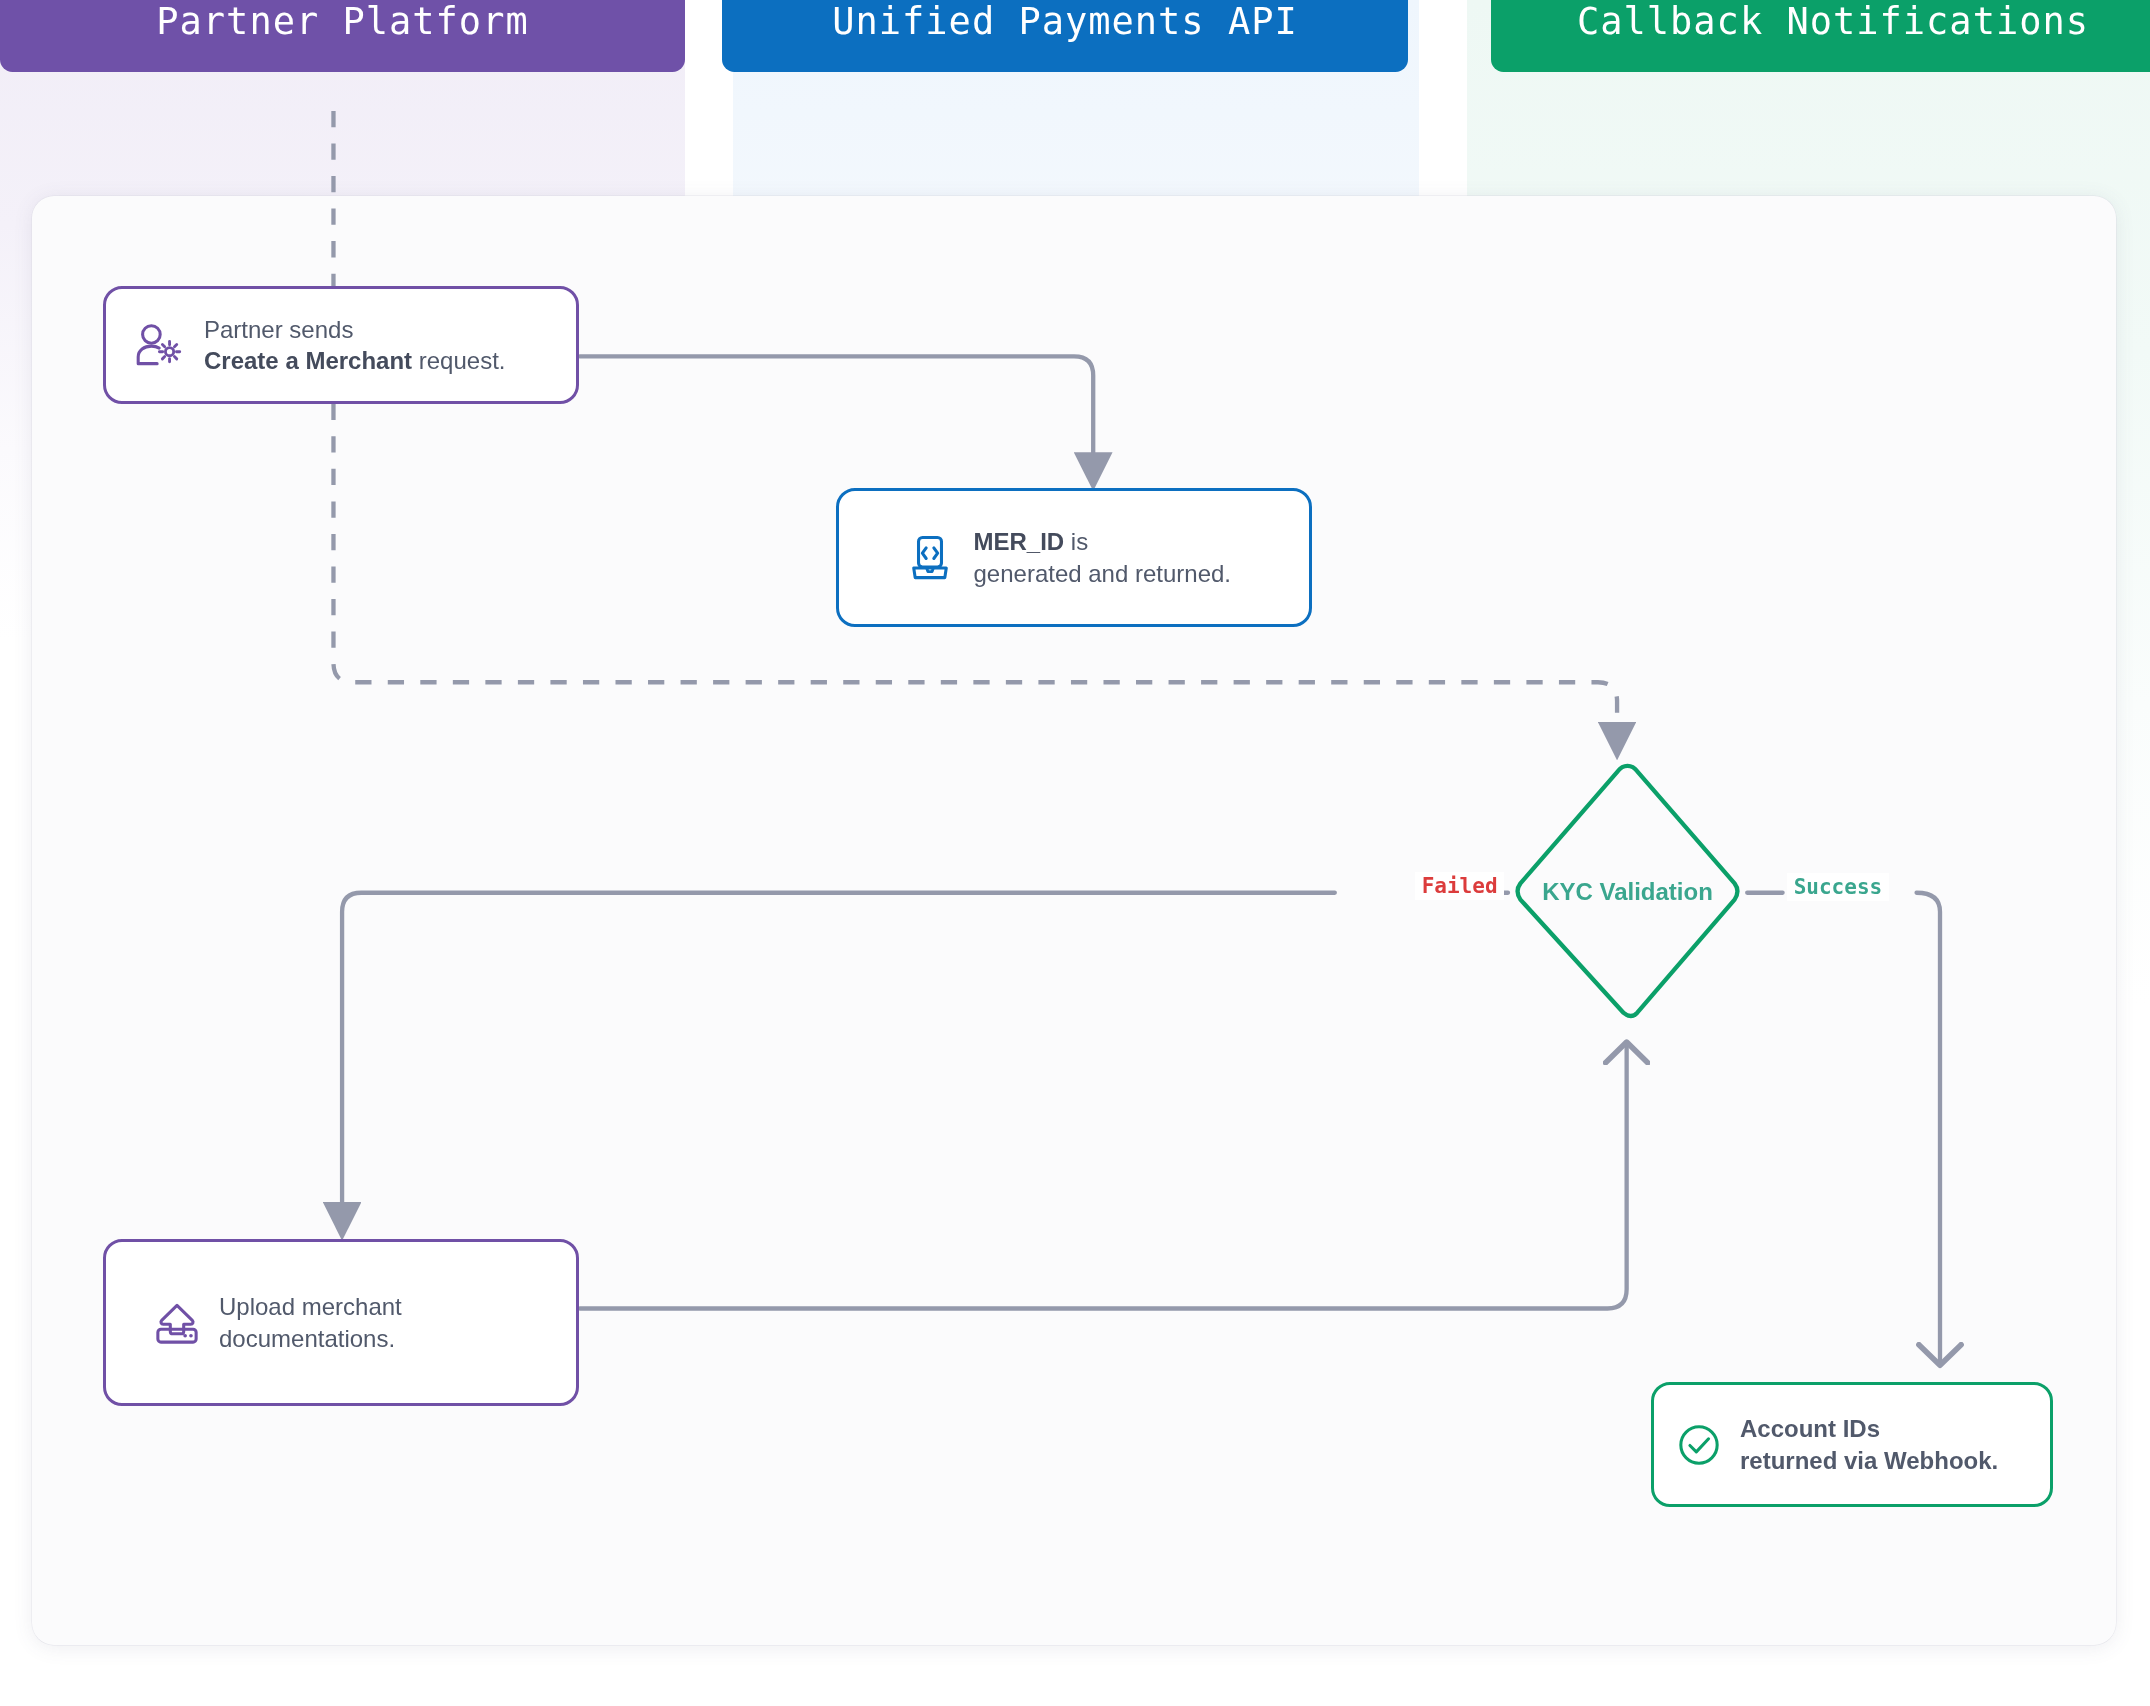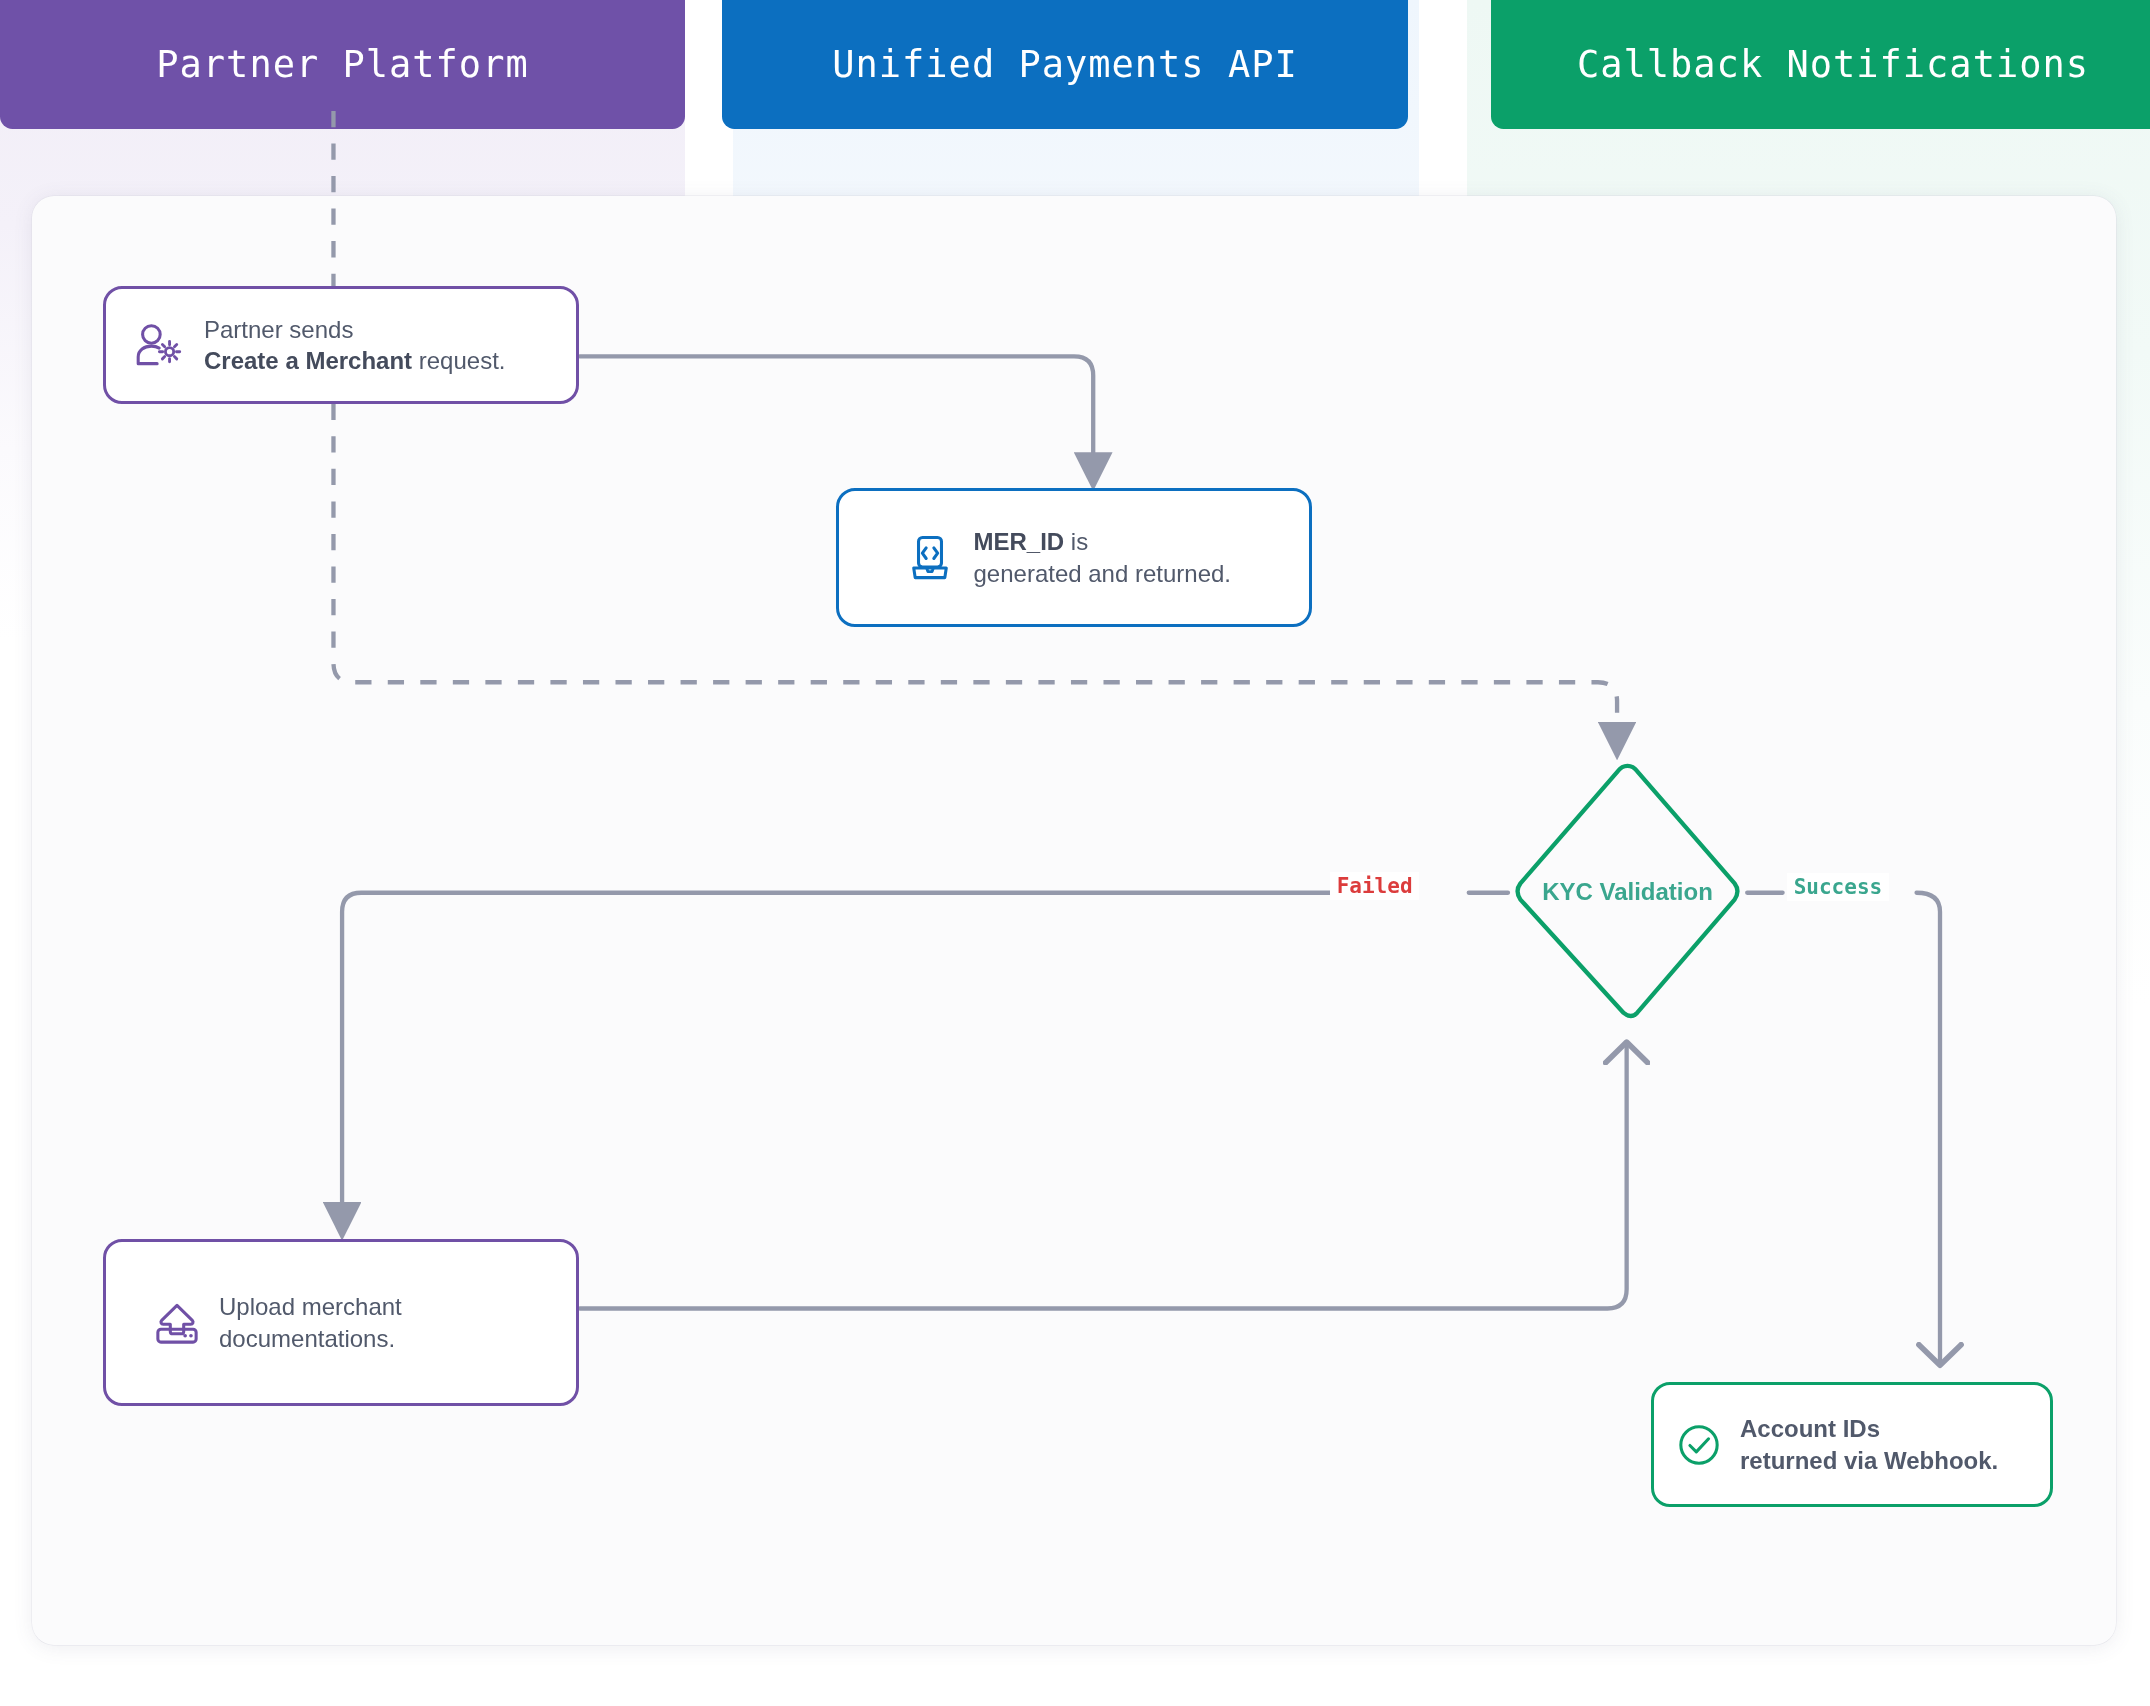--- a/index.html
+++ b/index.html
@@ -10,22 +10,22 @@
   
   .lane{position:absolute;top:0;pointer-events:none;}
   .lane-purple{left:0;width:685px;height:641px;
     background:linear-gradient(to bottom,#f1edf7 0%,#f4f1f9 35%,#fbfafd 70%,rgba(255,255,255,0) 100%);}
   .lane-blue{left:733px;width:686px;height:641px;
     background:linear-gradient(to bottom,#eff6fd 0%,#f3f8fd 35%,#fbfdff 70%,rgba(255,255,255,0) 100%);}
   .lane-green{left:1467px;width:684px;height:1005px;
     background:linear-gradient(to bottom,#eef8f4 0%,#f2faf7 35%,#fafdfc 70%,rgba(255,255,255,0) 100%);}
 
   
-  .hdr{position:absolute;top:0;height:129px;border-radius:0 0 12.4px 12.4px;
-    display:flex;align-items:center;justify-content:center;
+  .hdr{position:absolute;top:0;height:72px;border-radius:0 0 12.4px 12.4px;
+    display:flex;justify-content:center;
     font-family:"DejaVu Sans Mono","Liberation Mono",monospace;
     font-size:37px;letter-spacing:1px;color:#ffffff;white-space:nowrap;}
   .hdr-purple{left:0;width:685px;background:#6f51a8;border-radius:0 0 12.4px 12.4px;}
   .hdr-blue{left:722px;width:686px;background:#0c6fc0;}
   .hdr-green{left:1467px;width:684px;background:#0ba069;border-radius:0 0 0 12.4px;margin-left:24px;}
 
   
   .canvas{position:absolute;left:32px;top:196px;width:2084px;height:1449px;
     background:#fbfbfc;border-radius:22px;
     box-shadow:0 2.9px 19px rgba(90,90,120,0.10), 0 0 0 0.5px rgba(220,220,230,0.55);}
@@ -54,21 +54,21 @@
 
   
   #diamond{position:absolute;left:1508px;top:758px;width:239px;height:268px;}
   #diamond .dlabel{position:absolute;left:0;top:0;width:239px;height:268px;
     display:flex;align-items:center;justify-content:center;
     font-size:24px;font-weight:700;color:#3aa68e;white-space:nowrap;}
 
   
   .edge-label{position:absolute;font-family:"DejaVu Sans Mono","Liberation Mono",monospace;
     font-size:21px;font-weight:700;background:#ffffff;padding:1.9px 6.7px;white-space:nowrap;}
-  #label-failed{left:1330px;top:872px;color:#dc3c3c;}
+  #label-failed{left:1415px;top:872px;color:#dc3c3c;}
   #label-success{left:1787px;top:873px;color:#3aa68e;}
 </style>
 </head>
 <body>
 
 <div class="lane lane-purple"></div>
 <div class="lane lane-blue"></div>
 <div class="lane lane-green"></div>
 
 <div class="hdr hdr-purple">

